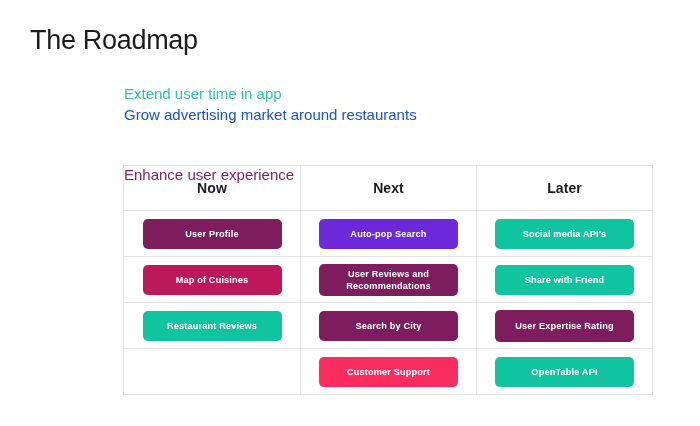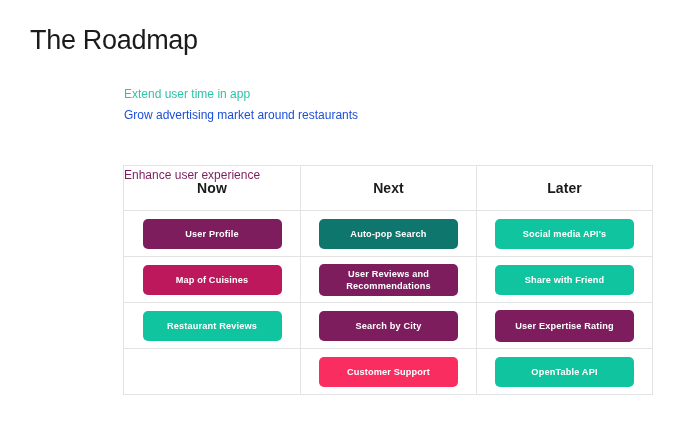--- a/index.html
+++ b/index.html
@@ -30,21 +30,21 @@
   }
 
   
   .goals {
     position: absolute;
     left: 124px;
     top: 84px;
     width: 420px;
   }
   .goal-line {
-    font-size: 12px;
+    font-size: 15px;
     line-height: 20.6px;
     font-weight: 400;
     white-space: nowrap;
   }
 
   
   .roadmap-table {
     position: absolute;
     left: 123px;
     top: 165px;
@@ -133,21 +133,21 @@
     <tr>
       <td>
         <div class="pill-cell-inner">
           <div class="pill" style="background: rgb(125, 29, 94);">
             <span class="pill-text">User Profile</span>
           </div>
         </div>
       </td>
       <td>
         <div class="pill-cell-inner">
-          <div class="pill" style="background: #0f766e;">
+          <div class="pill" style="background: #6d28d9;">
             <span class="pill-text">Auto-pop Search</span>
           </div>
         </div>
       </td>
       <td>
         <div class="pill-cell-inner">
           <div class="pill" style="background: rgb(16, 196, 160);">
             <span class="pill-text">Social media API's</span>
           </div>
         </div>

